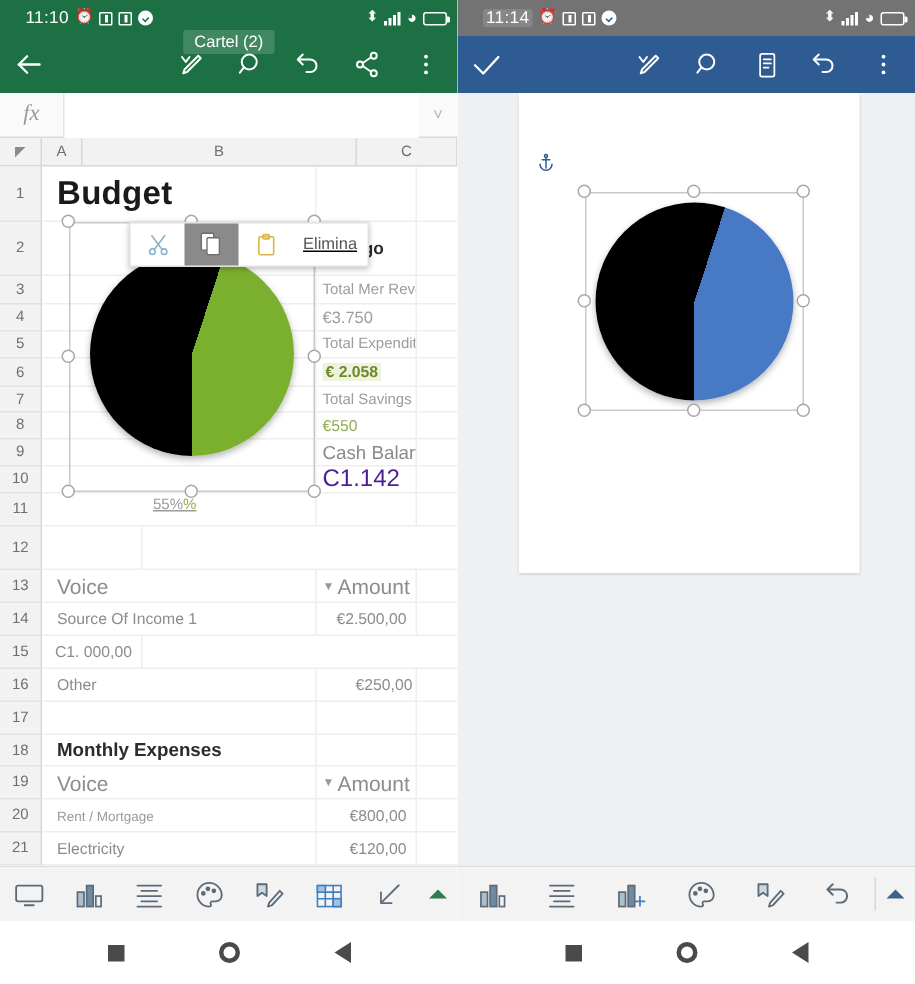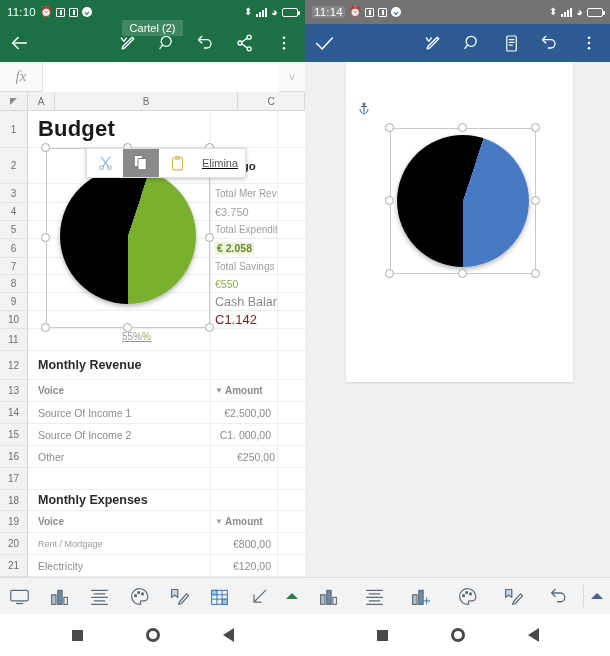--- a/index.html
+++ b/index.html
@@ -9,21 +9,21 @@
     background: #ffffff;
     overflow: hidden;
   }
   .screen { display: flex; width: 610px; height: 656px; }
   .panel { width: 305px; height: 656px; position: relative; overflow: hidden; display: flex; flex-direction: column; }
 
   
   .statusbar {
     height: 24px; flex: 0 0 24px;
     display: flex; 
-    padding: 0 7px;
+    padding: 0 17px;
     color: #ffffff;
     font-size: 11px;
     position: relative;
   }
   .status-left { display: flex; align-items: center; gap: 4px; }
   .status-time { font-size: 11.5px; letter-spacing: 0.2px; }
   .status-ico { font-size: 10px; line-height: 1; opacity: .95; }
   .status-right { position: absolute; right: 7px; top: 0; height: 24px; display: flex; align-items: center; gap: 4px; }
   .sq-ico {
     display:inline-block; width:9px;height:9px;border:1.2px solid #fff; border-radius:1px;
@@ -106,29 +106,29 @@
     display: flex; align-items: center; justify-content: center;
   }
   .cells { position: relative; flex: 1; }
   .gridrow { border-bottom: 1px solid #eeeeee; display: flex; position: relative; }
   .cell-b { width: 183px; border-right: 1px solid #eeeeee; padding-left: 10px; display: flex; align-items: center; overflow: hidden; white-space: nowrap; }
   .cell-c { width: 67px; border-right: 1px solid #eeeeee; padding-left: 4px; display: flex; align-items: center; overflow: hidden; white-space: nowrap; }
   .cell-d { flex:1; display:flex; align-items:center; overflow:hidden; white-space:nowrap; padding-left:4px;}
 
   .t-title { font-size: 22px; font-weight: bold; color: #1a1a1a; letter-spacing: .2px; }
   .t-head { font-size: 12.5px; font-weight: bold; color: #2b2b2b; }
-  .t-lbl  { font-size: 10px; color: #8c8c8c; font-weight: bold; }
+  .t-lbl  { font-size: 14px; color: #8c8c8c; }
   .t-lbl-sm { font-size: 9px; color: #9a9a9a; }
   .t-val  { font-size: 10.5px; color: #8c8c8c; }
   .t-sum-l{ font-size: 10px; color: #9d9d9d; }
   .t-sum-v{ font-size: 11px; color: #9d9d9d; }
   .t-sum-hl{ font-size: 10.5px; color: #6d8a2a; font-weight: bold; background:#edf3dd; padding:0 2px;}
   .t-sum-g{ font-size: 10.5px; color: #8fae4f; }
   .t-cash { font-size: 12.5px; color: #8a8a8a; }
-  .t-cashv{ font-size: 13px; color: #7f1d1d; }
+  .t-cashv{ font-size: 16px; color: #4c1d95; }
   .t-epil { font-size: 11.5px; font-weight: bold; color: #2b2b2b; }
   .dropdot { font-size: 8px; color: #9a9a9a; margin-right: 2px; }
 
   
   .chartobj { position: absolute; }
   .selbox { position: absolute; inset: 0; border: 1px solid #c9c9c9; }
   .handle {
     position: absolute; width: 9px; height: 9px;
     border: 1px solid #a8a8a8; background: #ffffff; border-radius: 50%;
     margin-left: -5px; margin-top: -5px;
@@ -381,23 +381,20 @@
             <div class="cell-d"></div>
           </div>
 
           <div class="gridrow" style="height:22px">
             <div class="cell-b"></div>
             <div class="cell-c"></div>
             <div class="cell-d"></div>
           </div>
 
           <div class="gridrow" style="height:29px">
-            <div class="cell-b">
-                <span class="t-head">Monthly Revenue</span>
-              </div>
             <div class="cell-c"></div>
             <div class="cell-d"></div>
           </div>
 
           <div class="gridrow" style="height:22px">
             <div class="cell-b">
                 <span class="t-lbl">Voice</span>
               </div>
             <div class="cell-c">
                 <span class="dropdot">▼</span>
@@ -410,23 +407,20 @@
             <div class="cell-b">
                 <span class="t-val">Source Of Income 1</span>
               </div>
             <div class="cell-c" style="justify-content:flex-end;padding-right:6px">
                 <span class="t-val">€2.500,00</span>
               </div>
             <div class="cell-d"></div>
           </div>
 
           <div class="gridrow" style="height:22px">
-            <div class="cell-b">
-                <span class="t-val">Source Of Income 2</span>
-              </div>
             <div class="cell-c" style="justify-content:flex-end;padding-right:6px">
                 <span class="t-val">C1. 000,00</span>
               </div>
             <div class="cell-d"></div>
           </div>
 
           <div class="gridrow" style="height:22px">
             <div class="cell-b">
                 <span class="t-val">Other</span>
               </div>
@@ -488,21 +482,21 @@
         <div class="pie pie-green" style="left:14px; top:20px; width:136px; height:136px;"></div>
         <div class="handle" style="left:0;   top:0;"></div>
         <div class="handle" style="left:50%; top:0;"></div>
         <div class="handle" style="left:100%;top:0;"></div>
         <div class="handle" style="left:0;   top:50%;"></div>
         <div class="handle" style="left:100%;top:50%;"></div>
         <div class="handle" style="left:0;   top:100%;"></div>
         <div class="handle" style="left:50%; top:100%;"></div>
         <div class="handle" style="left:100%;top:100%;"></div>
       </div>
-      <div class="pielabel" style="left:122px; top:239px;text-decoration:underline;">
+      <div class="pielabel" style="left:102px; top:239px;text-decoration:underline;">
         <span>55%</span><b>%</b>
       </div>
 
       <div class="ctxmenu" style="left:86px; top:56px;text-decoration:underline;">
         <div class="ctxitem">
           <svg width="17" height="17" viewBox="0 0 24 24" fill="none" stroke="#8ab4cf" stroke-width="1.5" stroke-linecap="round">
               <circle cx="6.5" cy="18" r="2.6"></circle>
               <circle cx="17.5" cy="18" r="2.6"></circle>
               <line x1="8.4" y1="16" x2="18" y2="3"></line>
               <line x1="15.6" y1="16" x2="6" y2="3"></line>

